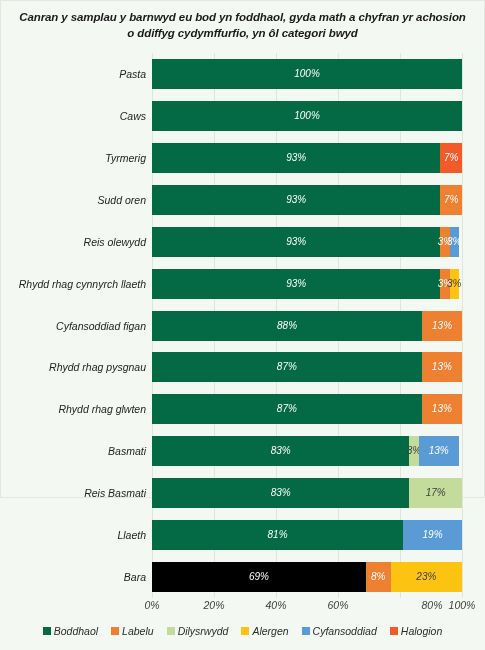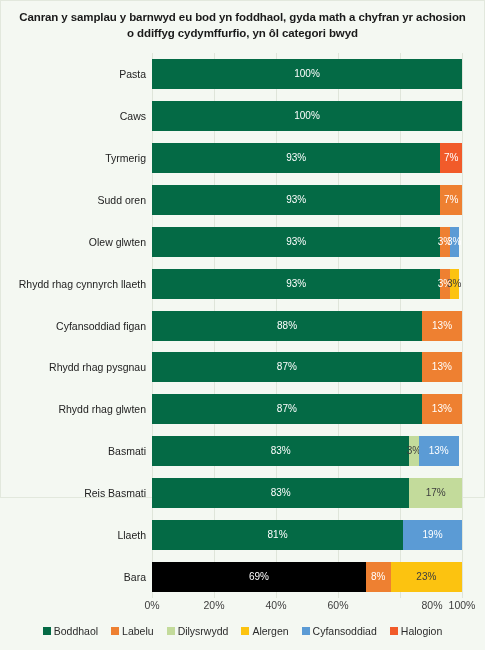--- a/index.html
+++ b/index.html
@@ -13,20 +13,21 @@
     font-family: "Liberation Sans", sans-serif;
     overflow: hidden;
   }
   #chart-root {
     position: relative;
     width: 485px;
     height: 498px;
     box-sizing: border-box;
     background: #f4f8f2;
     border: 1px solid #e2e8dd;
+    font-style: italic;
   }
   #chart-title {
     position: absolute;
     top: 8px;
     left: 18px;
     right: 18px;
     text-align: center;
     font-size: 11.5px;
     font-weight: bold;
     color: #1a1a1a;
@@ -144,21 +145,21 @@
 
 <div id="chart-root">
 
   <div id="chart-title">Canran y samplau y barnwyd eu bod yn foddhaol, gyda math a chyfran yr achosion o ddiffyg cydymffurfio, yn ôl categori bwyd</div>
 
   <div id="cat-axis">
       <div class="cat-label" style="top: 15.9615px;">Pasta</div>
       <div class="cat-label" style="top: 57.8846px;">Caws</div>
       <div class="cat-label" style="top: 99.8077px;">Tyrmerig</div>
       <div class="cat-label" style="top: 141.731px;">Sudd oren</div>
-      <div class="cat-label" style="top: 183.654px;">Olew glwten</div>
+      <div class="cat-label" style="top: 183.654px;">Reis olewydd</div>
       <div class="cat-label" style="top: 225.577px;">Rhydd rhag cynnyrch llaeth</div>
       <div class="cat-label" style="top: 267.5px;">Cyfansoddiad figan</div>
       <div class="cat-label" style="top: 309.423px;">Rhydd rhag pysgnau</div>
       <div class="cat-label" style="top: 351.346px;">Rhydd rhag glwten</div>
       <div class="cat-label" style="top: 393.269px;">Basmati</div>
       <div class="cat-label" style="top: 435.192px;">Reis Basmati</div>
       <div class="cat-label" style="top: 477.115px;">Llaeth</div>
       <div class="cat-label" style="top: 519.038px;">Bara</div>
     </div>
 

